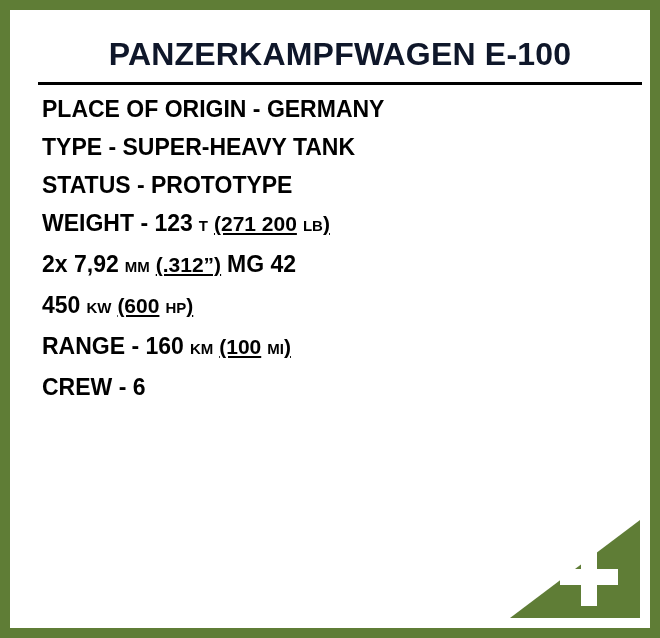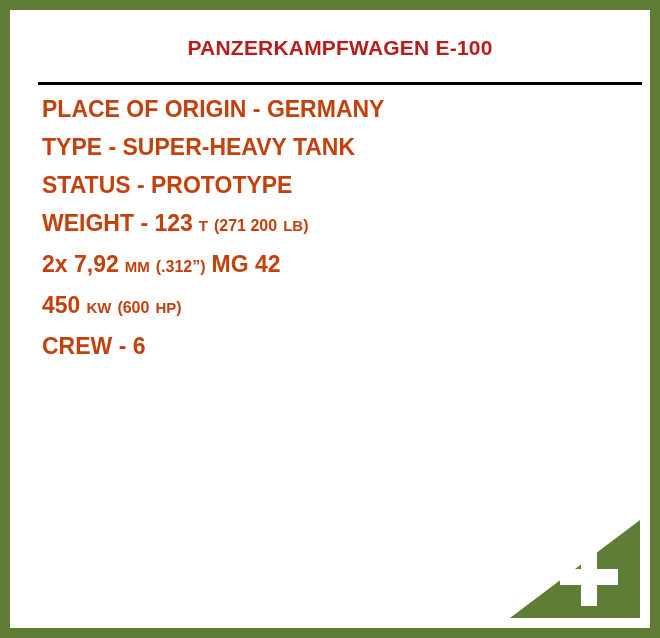--- a/index.html
+++ b/index.html
@@ -29,54 +29,55 @@
     right: 10px;
     bottom: 10px;
     background: #ffffff;
   }
   #title {
     position: absolute;
     left: 0;
     top: 16px;
     width: 640px;
     text-align: center;
-    font-size: 21px;
+    font-size: 32px;
     font-weight: bold;
     letter-spacing: 0.2px;
-    color: #b91c1c;
+    color: #0f172a;
     white-space: nowrap;
   }
   #rule {
     position: absolute;
     left: 18px;
     top: 62px;
     width: 604px;
     height: 3px;
     background: #000000;
   }
   #specs {
     position: absolute;
     left: 22px;
     top: 70px;
     width: 600px;
   }
   .spec-line {
-    color: #c2410c;
+    color: #000000;
     font-weight: bold;
     font-size: 23px;
     line-height: 38px;
     white-space: nowrap;
   }
   .spec-line .sm {
     font-size: 15px;
     font-weight: bold;
   }
   .spec-line .paren {
-    font-size: 16px;
+    font-size: 21px;
     font-weight: bold;
+    text-decoration: underline;
   }
   .spec-line .gap {
     display: inline-block;
     width: 6px;
   }
   
   #corner {
     position: absolute;
     right: 0;
     bottom: 0;
@@ -126,20 +127,21 @@
     <div id="title">PANZERKAMPFWAGEN E-100</div>
     <div id="rule"></div>
 
     <div id="specs">
         <div class="spec-line"><span>PLACE OF ORIGIN - GERMANY</span></div>
         <div class="spec-line"><span>TYPE - SUPER-HEAVY TANK</span></div>
         <div class="spec-line"><span>STATUS - PROTOTYPE</span></div>
         <div class="spec-line"><span>WEIGHT - 123</span><span class="gap"></span><span class="sm">T</span><span class="gap"></span><span class="paren">(271 200</span><span class="gap"></span><span class="sm">LB</span><span class="paren">)</span></div>
         <div class="spec-line"><span>2x 7,92</span><span class="gap"></span><span class="sm">MM</span><span class="gap"></span><span class="paren">(.312”)</span><span class="gap"></span><span>MG 42</span></div>
         <div class="spec-line"><span>450</span><span class="gap"></span><span class="sm">KW</span><span class="gap"></span><span class="paren">(600</span><span class="gap"></span><span class="sm">HP</span><span class="paren">)</span></div>
+        <div class="spec-line"><span>RANGE - 160</span><span class="gap"></span><span class="sm">KM</span><span class="gap"></span><span class="paren">(100</span><span class="gap"></span><span class="sm">MI</span><span class="paren">)</span></div>
         <div class="spec-line"><span>CREW - 6</span></div>
       </div>
 
     <div id="corner">
       <div id="corner-shape"></div>
     </div>
     <div id="cross">
       <div class="bar h"></div>
       <div class="bar v"></div>
     </div>

